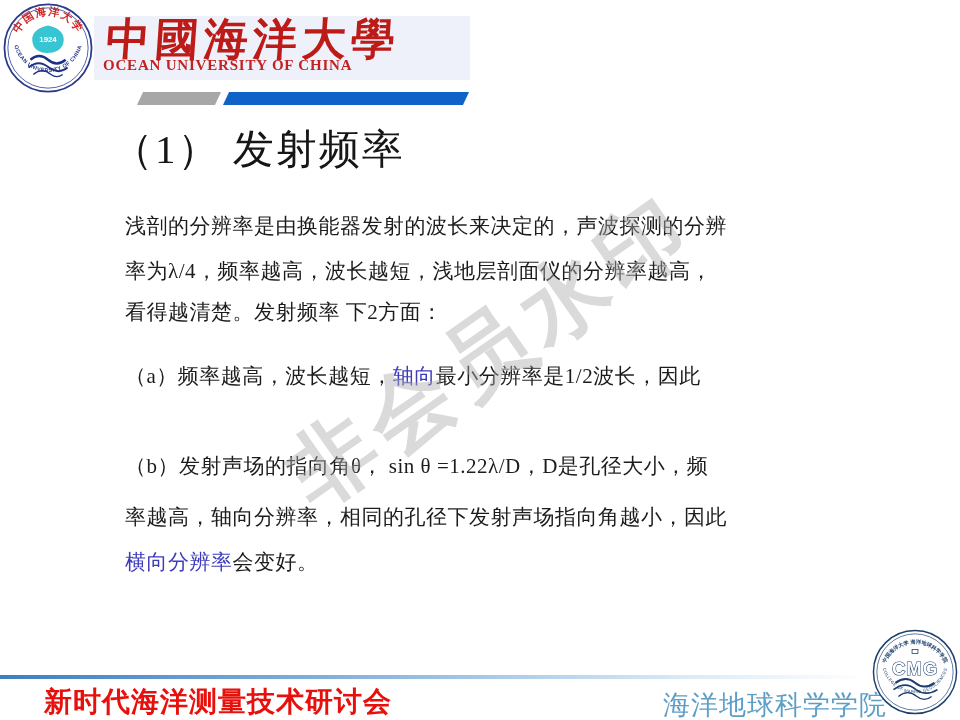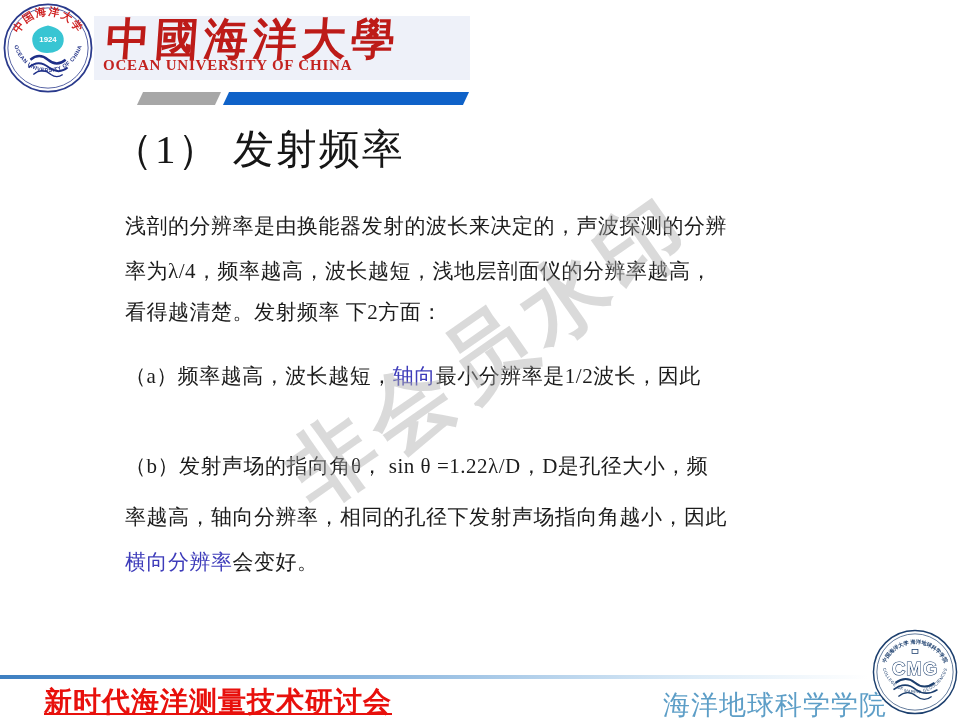--- a/index.html
+++ b/index.html
@@ -37,21 +37,21 @@
     white-space:nowrap;z-index:4;pointer-events:none;font-weight:bold;
   }
 
   
   .footer-line{
     left:0;top:675px;width:868px;height:4px;
     background:linear-gradient(to right,#3d7fc1,#8fb9e0 45%,#dcebf7 80%,rgba(255,255,255,0));
   }
   .conference{
     left:44px;top:683px;font-size:28px;font-weight:bold;color:#e8100c;
-    font-family:"Liberation Sans",sans-serif;letter-spacing:1px;white-space:nowrap;text-decoration:underline;
+    font-family:"Liberation Sans",sans-serif;letter-spacing:1px;white-space:nowrap;
   }
   .college{
     left:663px;top:687px;font-size:27px;color:#5d9ec7;letter-spacing:1px;white-space:nowrap;
   }
   .college-logo{left:871px;top:628px;width:88px;height:88px;}
 </style>
 </head>
 <body>
 
 <div id="slide">

